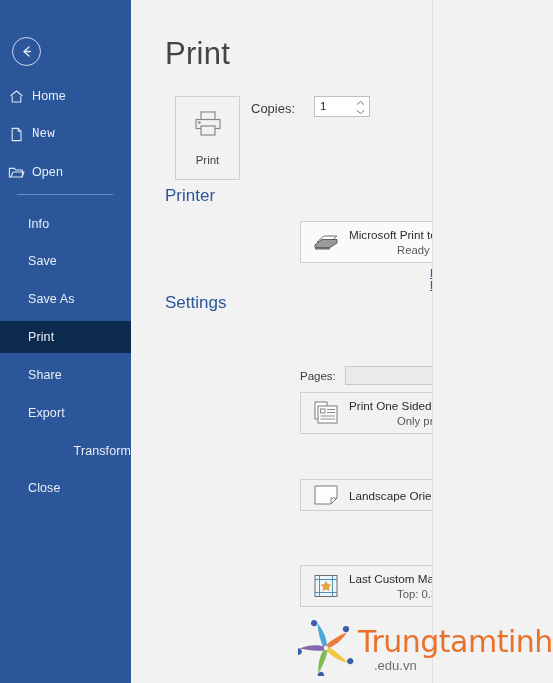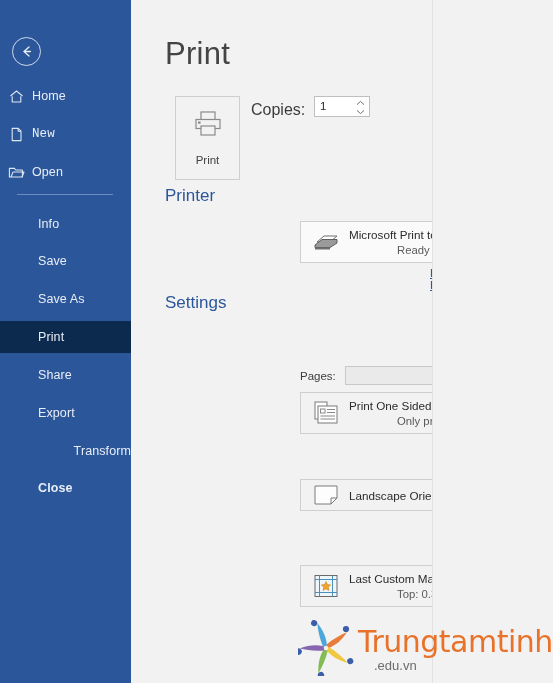--- a/index.html
+++ b/index.html
@@ -32,21 +32,21 @@
     display: flex; align-items: center;
     color: #e8edf6; font-size: 12.5px;
     cursor: pointer;
     letter-spacing: .1px;
   }
   .nav-item .nav-ico {
     width: 32px; display: flex; align-items: center; justify-content: center;
     flex: 0 0 32px;
   }
   .nav-item .nav-lbl { white-space: nowrap; }
-  .nav-item.indent .nav-lbl { margin-left: 38px; }
+  .nav-item.indent .nav-lbl { margin-left: 28px; }
   .nav-item.selected { background: #0c2a4d; }
 
   #nav-divider {
     position: absolute; left: 17px; top: 194px;
     width: 96px; height: 1px;
     background: #6b8cc0;
   }
 
   
   #center {
@@ -69,21 +69,21 @@
     display: flex; flex-direction: column;
     align-items: center; justify-content: center;
     cursor: pointer;
   }
   #print-button .pb-label {
     font-size: 11.5px; color: #444; margin-top: 12px;
   }
 
   #copies-label {
     position: absolute; left: 120px; top: 101px;
-    font-size: 16px; color: #3c3c3c;
+    font-size: 13px; color: #3c3c3c;
   }
   #copies-box {
     position: absolute; left: 183px; top: 96px;
     width: 56px; height: 21px;
     background: #fff; border: 1px solid #bfbfbf;
   }
   #copies-value {
     position: absolute; left: 5px; top: 3px;
     font-size: 11.5px; color: #2b2b2b;
   }
@@ -258,21 +258,21 @@
         </div>
         <div class="nav-item indent" style="top: 359px;">
           <span class="nav-lbl">Share</span>
         </div>
         <div class="nav-item indent" style="top: 397px;">
           <span class="nav-lbl">Export</span>
         </div>
         <div class="nav-item indent" style="top: 435px; justify-content: flex-end;">
           <span class="nav-lbl">Transform</span>
         </div>
-        <div class="nav-item indent" style="top: 472px; font-weight: bold;">
+        <div class="nav-item indent" style="top: 472px;">
           <span class="nav-lbl">Close</span>
         </div>
       </div>
     <div id="nav-divider"></div>
   </div>
 
   <div id="center">
 
     <div id="page-title">Print</div>
 

